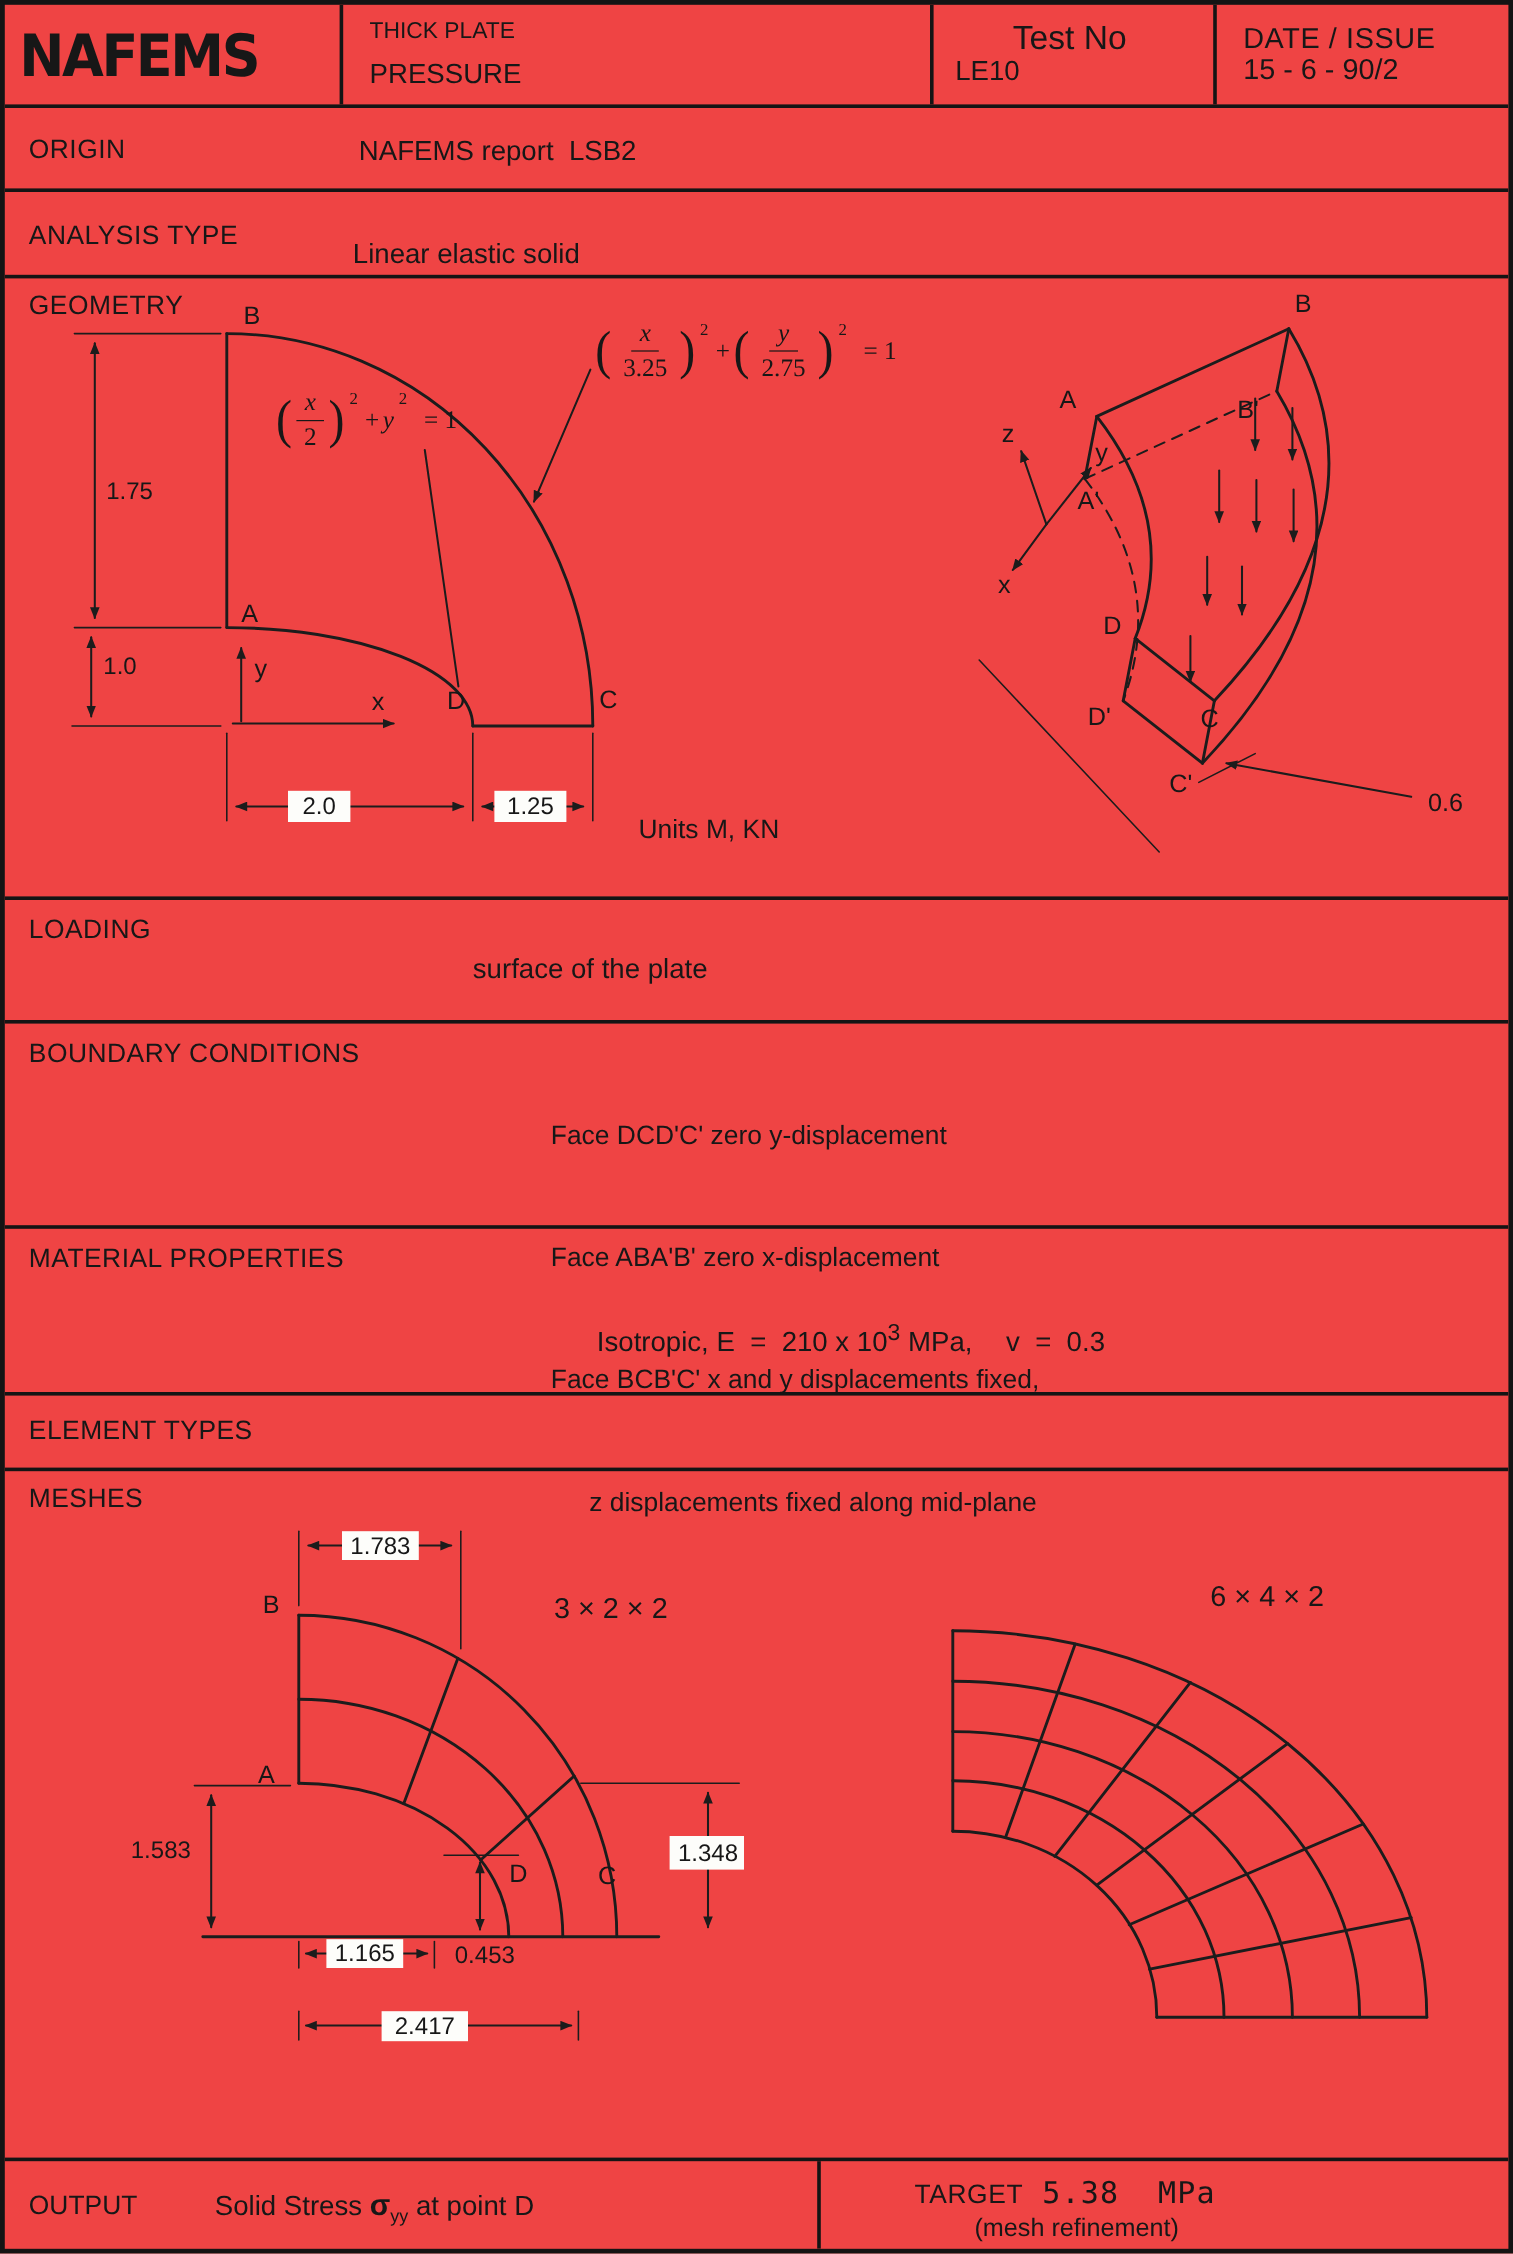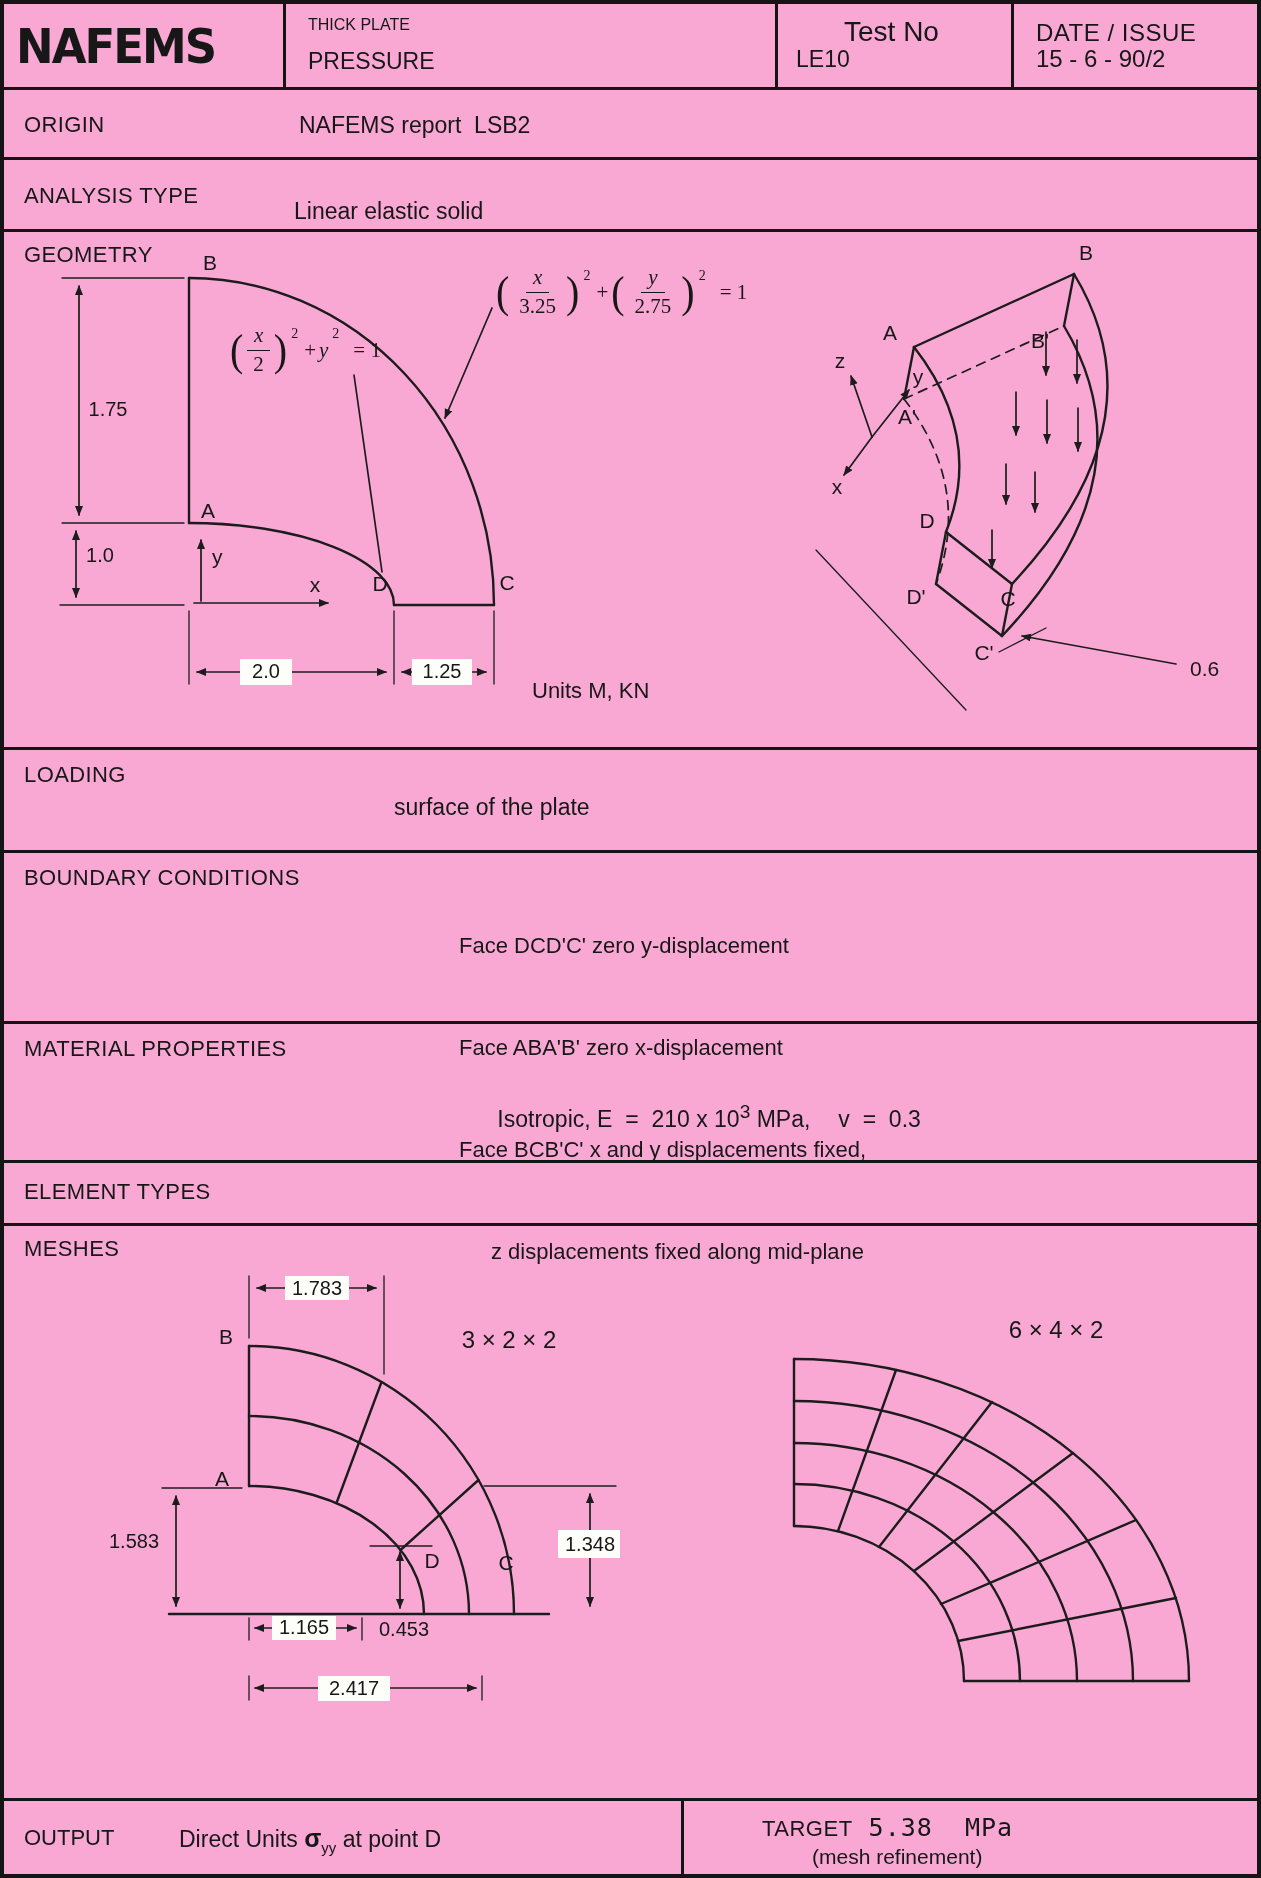--- a/index.html
+++ b/index.html
@@ -1,28 +1,28 @@
 <!DOCTYPE html>
 <html><head>
 <meta charset="utf-8">
 <style>
   html,body{margin:0;padding:0;background:#9a9a9a;}
-  .page{position:relative;width:1261px;height:1878px;margin:0 auto;background:#f9a8d4;
+  .page{position:relative;width:1261px;height:1878px;margin:0 auto;background:#ef4444;
         border:4px solid #141414;box-sizing:border-box;color:#171717;
         font-family:"Liberation Sans",sans-serif;overflow:hidden;}
   .row{position:relative;border-bottom:3px solid #141414;box-sizing:border-box;}
   .header{height:86px;display:flex;}
   .cell{position:relative;box-sizing:border-box;border-right:3px solid #141414;}
   .logo-cell{width:282px;}
   .title-cell{width:492px;}
   .test-cell{width:236px;}
   .date-cell{flex:1;border-right:none;}
   .logo{position:absolute;left:12px;top:16px;font-family:"DejaVu Sans",sans-serif;
         font-weight:900;font-size:45px;letter-spacing:-2px;transform:scaleY(1.08);}
-  .title-l1{position:absolute;left:22px;top:12px;font-size:16px;}
+  .title-l1{position:absolute;left:22px;top:12px;font-size:19px;}
   .title-l2{position:absolute;left:22px;top:44px;font-size:23px;}
   .test-l1{position:absolute;left:34px;top:12px;font-size:28px;margin-left:32px;}
   .test-l2{position:absolute;left:18px;top:42px;font-size:23px;}
   .date-l1{position:absolute;left:22px;top:15px;font-size:24px;letter-spacing:.5px;}
   .date-l2{position:absolute;left:22px;top:41px;font-size:24px;}
   .origin{height:70px;} .analysis{height:72px;}
   .geometry{height:518px;} .loading{height:103px;}
   .boundary{height:171px;} .material{height:139px;}
   .elements{height:63px;} .meshes{height:575px;}
   .output{height:73px;border-bottom:none;display:flex;}
@@ -323,21 +323,21 @@
         <path class="s2" d="M 954 415 L 1172 372"></path>
         <text class="cap" x="1052" y="112" text-anchor="middle">6 × 4 × 2</text>
       </g>
     </svg>
   </div>
 
   <div class="row output">
     <div class="out-left">
       <div class="out-label">OUTPUT</div>
       <div class="out-desc">
-        <span>Direct Units </span><span class="sg">σ</span><sub>yy</sub><span> at point D</span>
+        <span>Solid Stress </span><span class="sg">σ</span><sub>yy</sub><span> at point D</span>
       </div>
     </div>
     <div class="out-right">
       <div class="target-line">
         <span>TARGET</span><span class="target-val">5.38  MPa</span>
       </div>
       <div class="target-note">(mesh refinement)</div>
     </div>
   </div>
 

